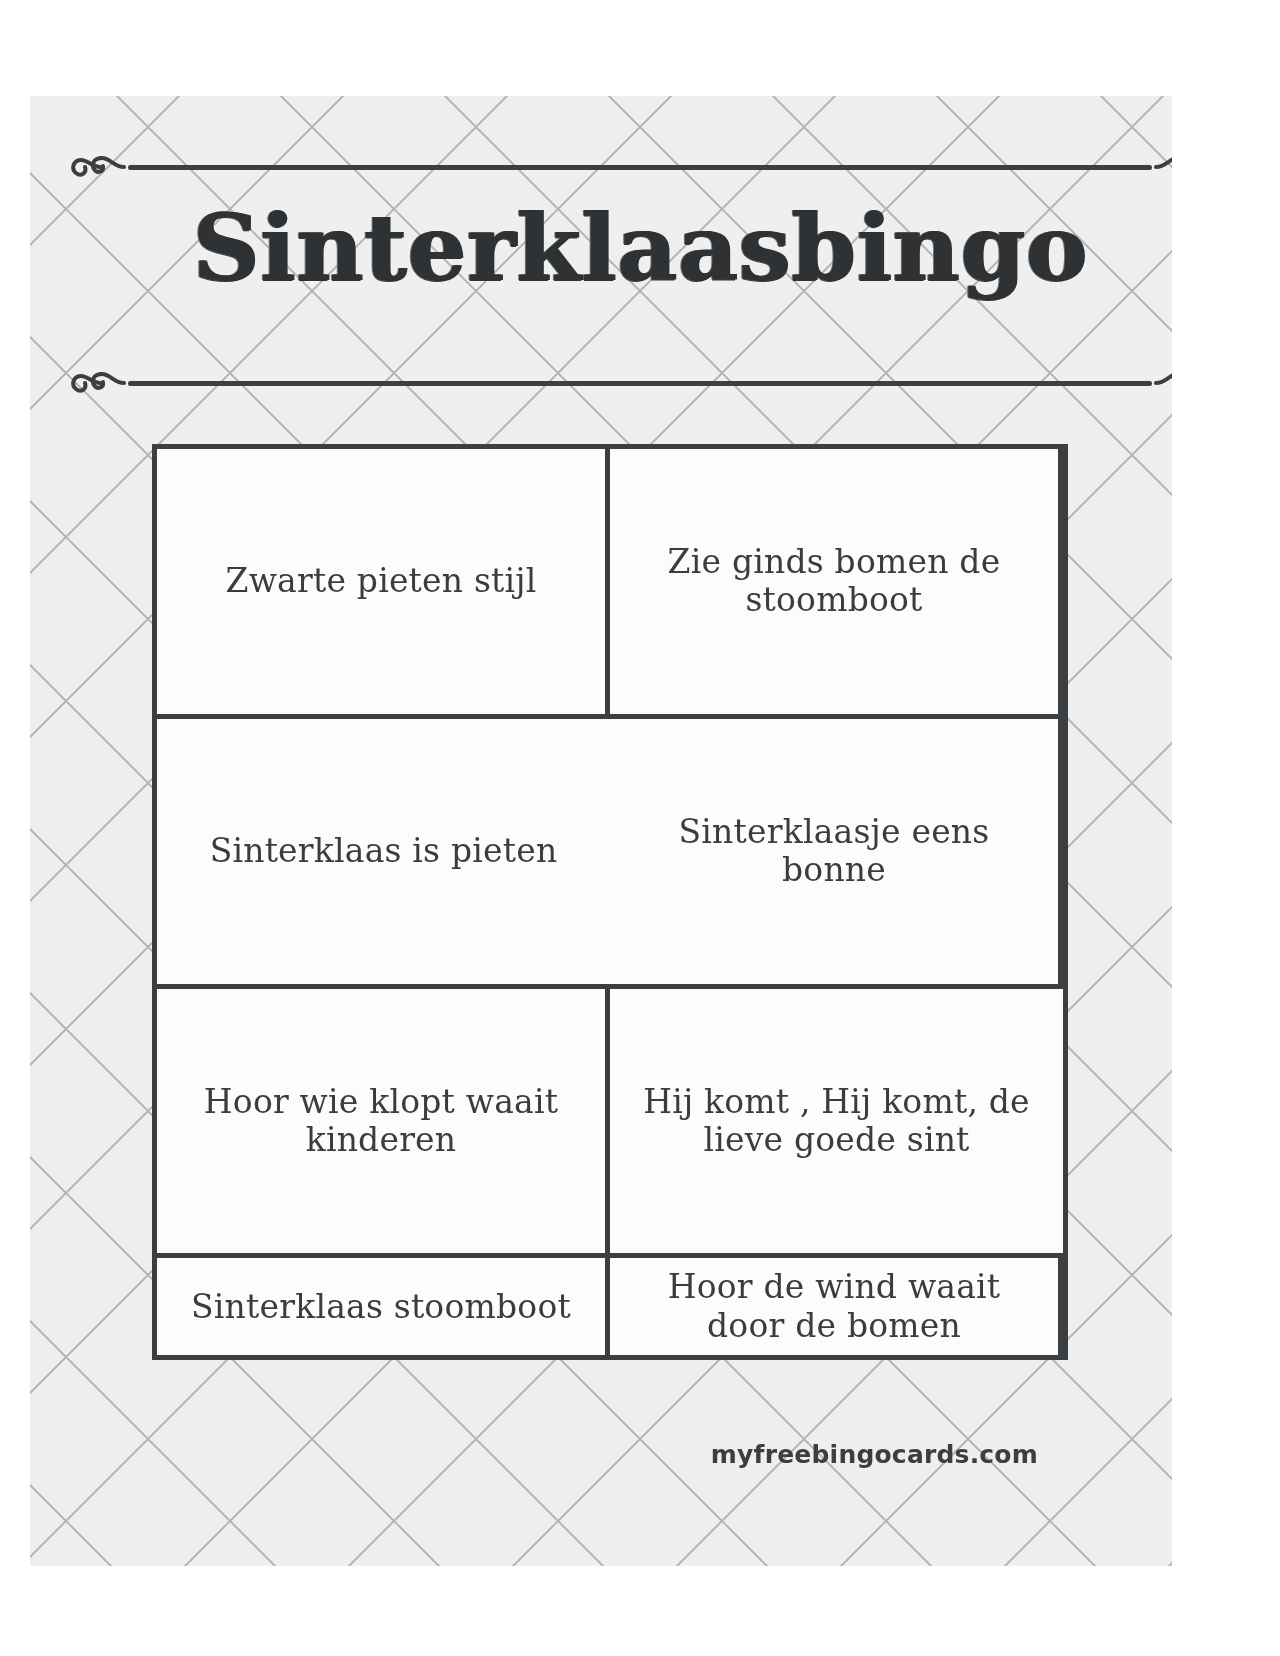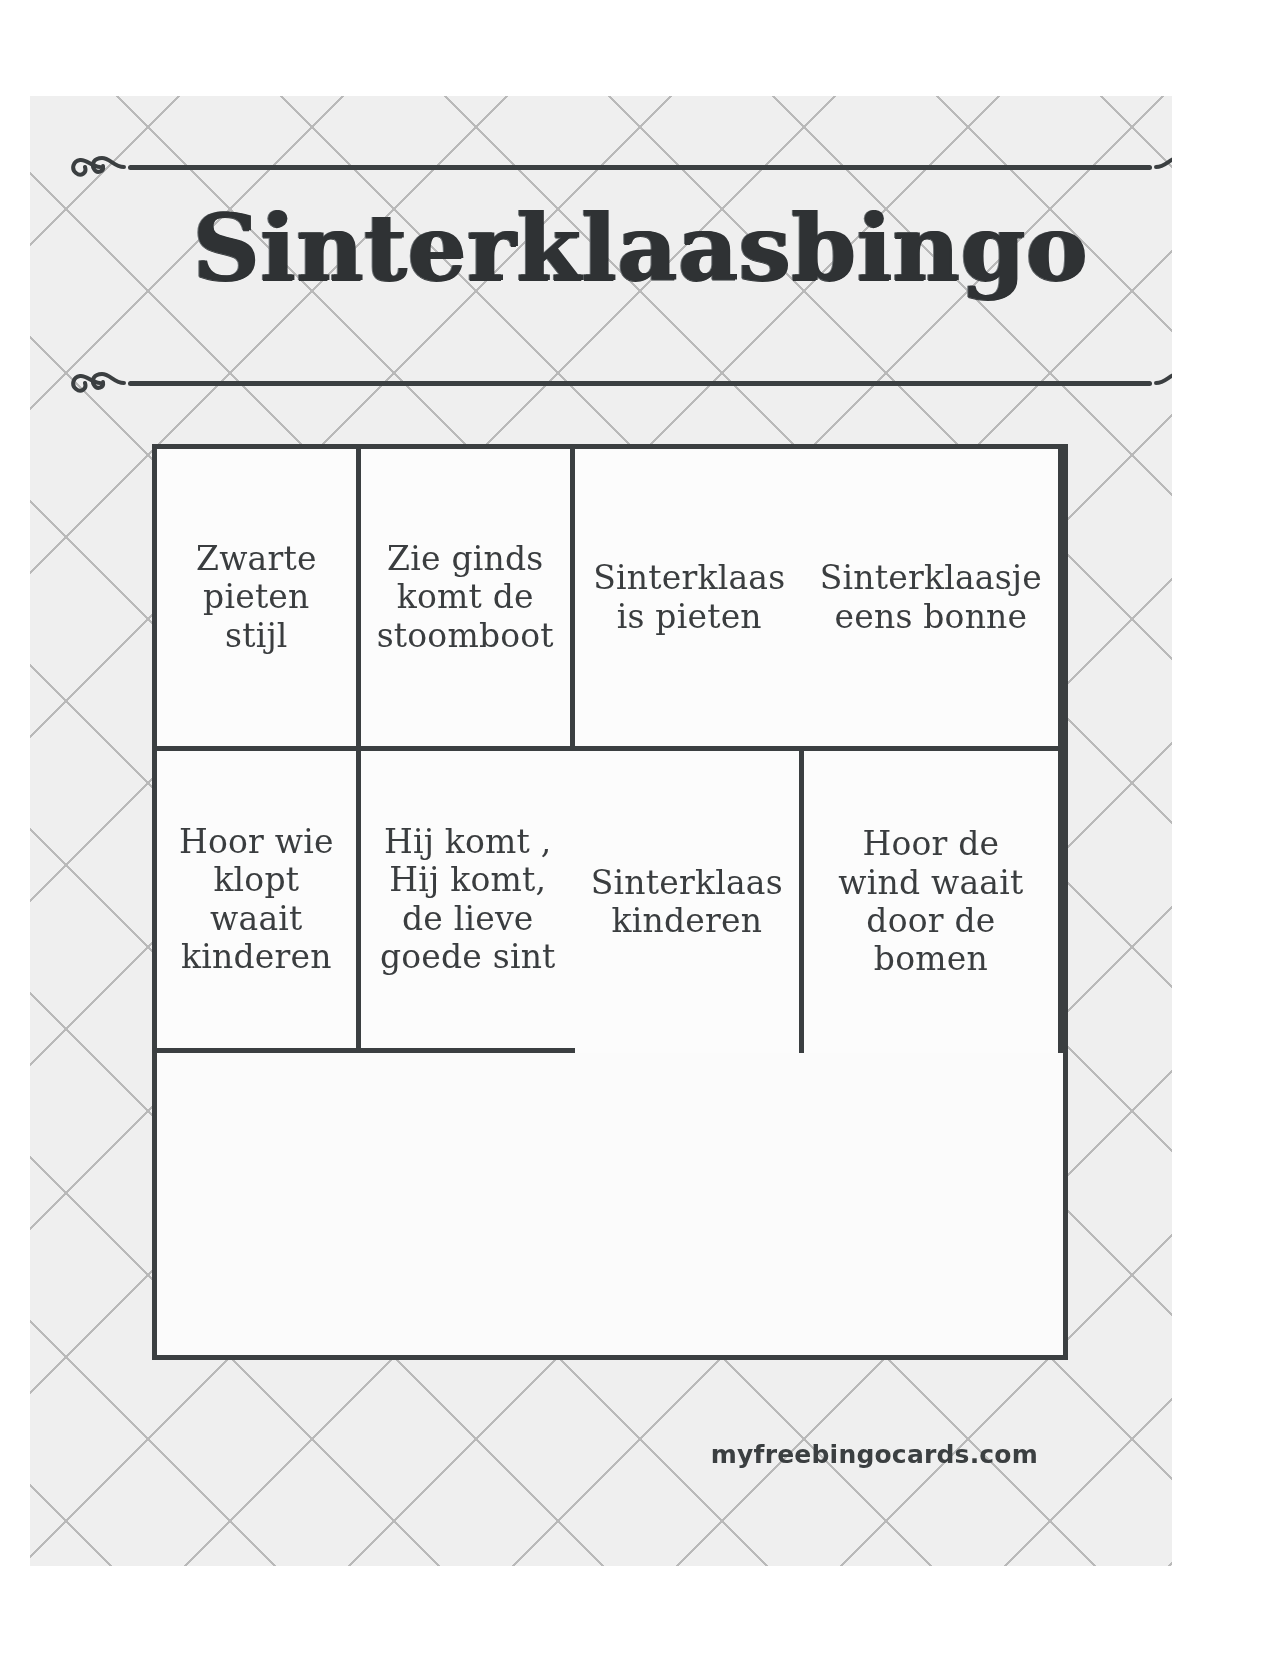--- a/index.html
+++ b/index.html
@@ -95,21 +95,21 @@
   }
 
   
   .grid {
     position: absolute;
     left: 122px;
     top: 348px;
     width: 916px;
     height: 916px;
     display: grid;
-    grid-template-columns: repeat(4, 1fr);
+    grid-template-columns: repeat(2, 1fr);
     grid-template-rows: repeat(3, 1fr);
     border: 5px solid #3b3f41;
     background: #fbfbfb;
     box-sizing: border-box;
   }
   .cell {
     border-right: 5px solid #3b3f41;
     border-bottom: 5px solid #3b3f41;
     box-sizing: border-box;
     display: flex;
@@ -188,36 +188,36 @@
           </g>
         </svg>
       </div>
     </div>
 
     <div class="grid">
       <div class="cell">
         <span class="cell-text">Zwarte pieten stijl</span>
       </div>
       <div class="cell">
-        <span class="cell-text">Zie ginds komt de stoomboot</span>
+        <span class="cell-text">Zie ginds bomen de stoomboot</span>
       </div>
       <div class="cell">
         <span class="cell-text">Sinterklaas is pieten</span>
       </div>
       <div class="cell">
         <span class="cell-text">Sinterklaasje eens bonne</span>
       </div>
       <div class="cell">
         <span class="cell-text">Hoor wie klopt waait kinderen</span>
       </div>
       <div class="cell">
         <span class="cell-text">Hij komt , Hij komt, de lieve goede sint</span>
       </div>
       <div class="cell">
-        <span class="cell-text">Sinterklaas kinderen</span>
+        <span class="cell-text">Sinterklaas stoomboot</span>
       </div>
       <div class="cell">
         <span class="cell-text">Hoor de wind waait door de bomen</span>
       </div>
     </div>
 
     <div class="credit">myfreebingocards.com</div>
 
   </div>
 </div>

